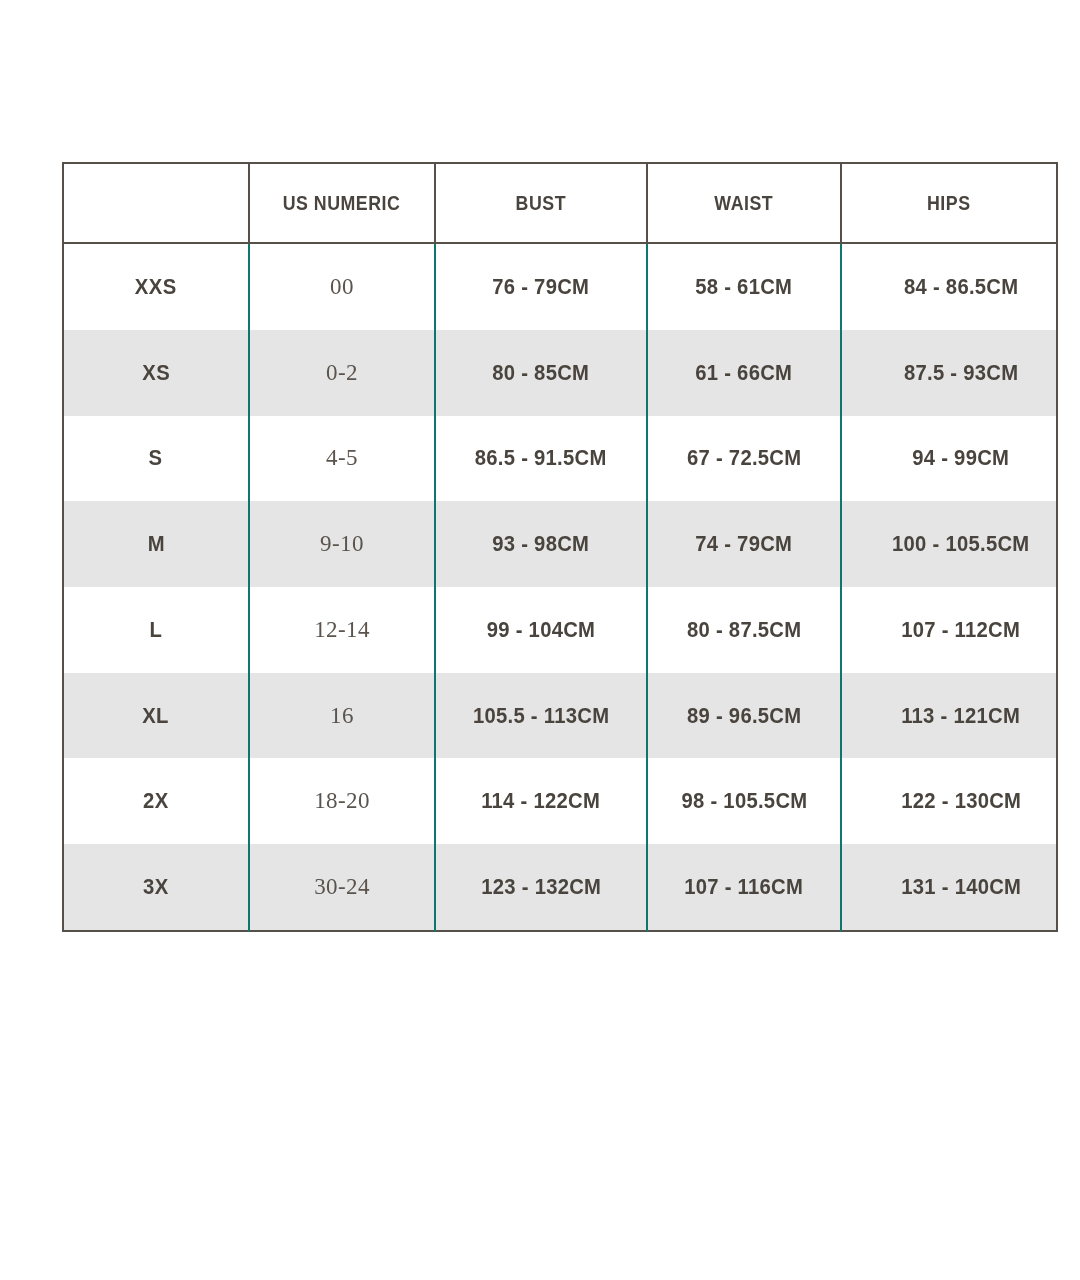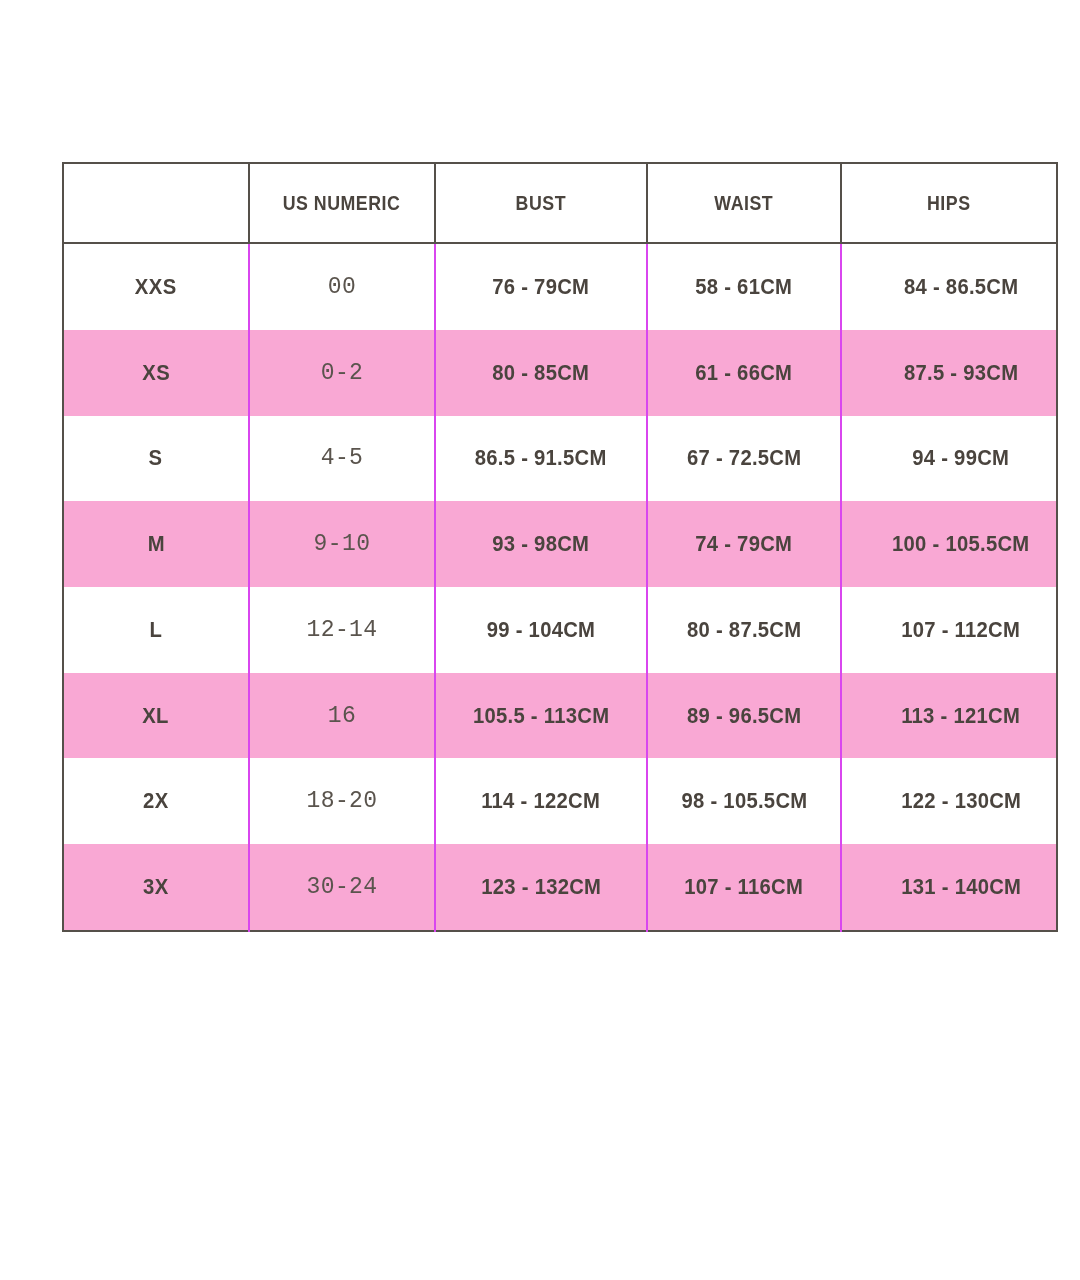--- a/index.html
+++ b/index.html
@@ -57,46 +57,46 @@
     letter-spacing: 0.6px;
     color: #4a443e;
     transform: scaleX(0.92);
     padding: 0;
   }
   thead th:last-child { border-right: none; }
   thead th.blank-head { background: #ffffff; }
 
   tbody td {
     height: 77px;
-    border-right: 2px solid #d946ef;
+    border-right: 2px solid #0f766e;
     text-align: center;
     vertical-align: middle;
     padding: 0;
     background: transparent;
   }
   tbody td:last-child { border-right: none; padding-left: 24px; }
 
-  tbody tr.striped { background: #f9a8d4; }
+  tbody tr.striped { background: #e5e5e5; }
   tbody tr.plain   { background: #ffffff; }
 
   .cell-inner {
     display: inline-block;
     transform: scaleX(0.92);
   }
 
   td.size-label .cell-inner {
     font-family: "Liberation Sans Narrow", "Liberation Sans", sans-serif;
     font-weight: bold;
     font-size: 22px;
     letter-spacing: 0.5px;
     color: #4a443e;
   }
 
   td.numeric-val .cell-inner {
-    font-family: Liberation Mono, monospace;
+    font-family: Liberation Serif, serif;
     font-weight: 400;
     font-size: 23px;
     letter-spacing: 0.4px;
     color: #5a544d;
     transform: scaleX(1);
   }
 
   td.measure .cell-inner {
     font-family: "Liberation Sans Narrow", "Liberation Sans", sans-serif;
     font-weight: bold;

